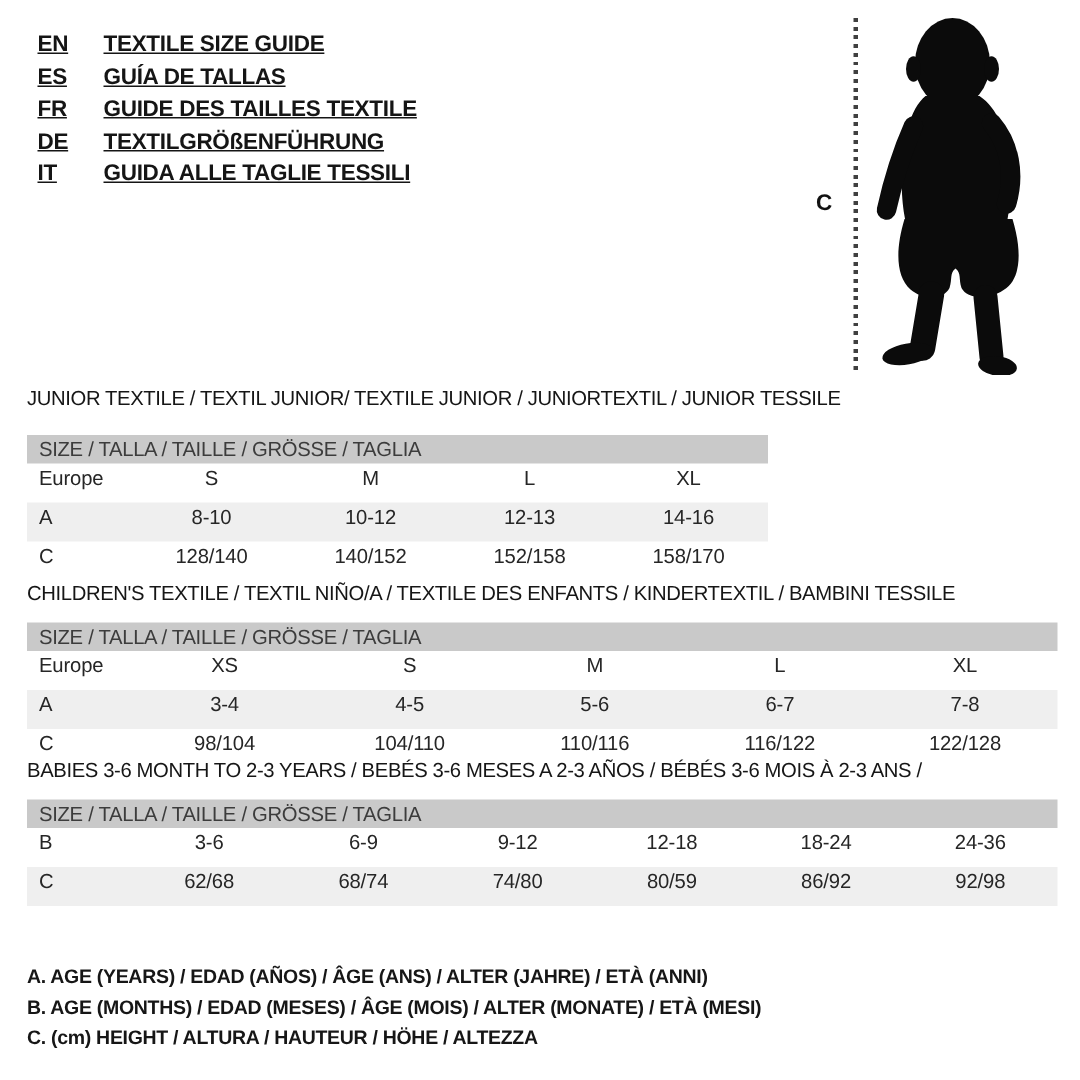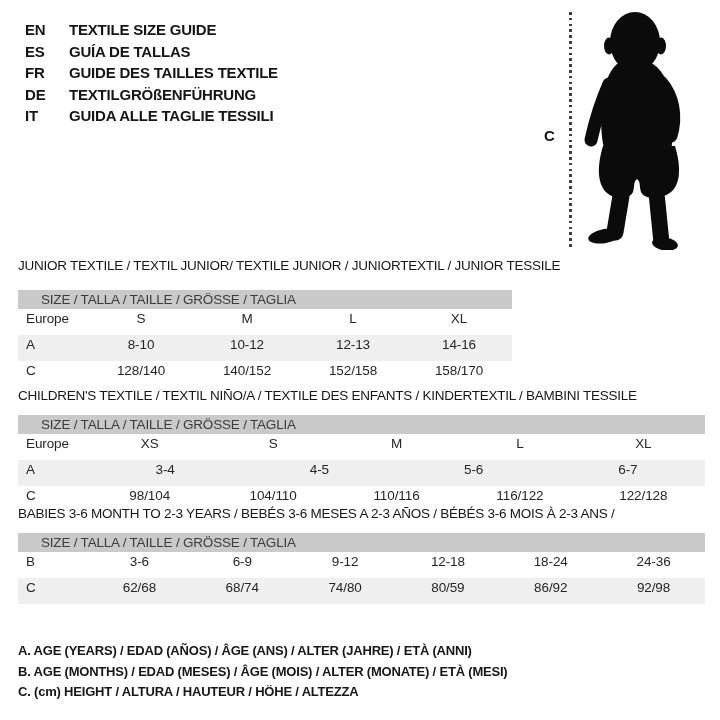--- a/index.html
+++ b/index.html
@@ -2,36 +2,36 @@
 <html><head>
 <meta charset="utf-8">
 <style>
   html,body{margin:0;padding:0;background:#fff;}
   #stage{
     position:relative;width:720px;height:720px;background:#ffffff;overflow:hidden;
     font-family:"Liberation Sans","DejaVu Sans",sans-serif;color:#1d1d1d;
   }
   
   .lang-block{position:absolute;left:25px;top:19px;}
-  .lang-row{display:flex;line-height:21.5px;font-size:15px;font-weight:700;letter-spacing:-0.2px;color:#151515;}
+  .lang-row{display:flex;line-height:21.5px;font-size:15px;font-weight:700;letter-spacing:-0.2px;color:#151515;text-decoration:underline;}
   .lang-code{width:44px;}
   
   .dotted-line{
     position:absolute;left:569px;top:12px;width:3px;height:238px;
     background:repeating-linear-gradient(to bottom,#3f3f3f 0 2.6px,transparent 2.6px 5.8px);
   }
   .height-label{position:absolute;left:544px;top:127px;font-size:15px;font-weight:700;color:#111;}
   .toddler{position:absolute;left:575px;top:8px;}
   
   .size-section{position:absolute;left:18px;}
   .sec-title{font-size:13.5px;font-weight:400;letter-spacing:-0.25px;line-height:15px;color:#161616;white-space:nowrap;}
   .sec-title.second{line-height:20px;}
   .size-bar{
     height:19px;line-height:19px;background:#c9c9c9;color:#3c3c3c;
-    font-size:13.5px;letter-spacing:-0.2px;padding-left:23px;box-sizing:border-box;
+    font-size:13.5px;letter-spacing:-0.2px;padding-left:8px;box-sizing:border-box;
   }
   .t-row{display:flex;height:26px;line-height:19px;font-size:13.5px;color:#262626;letter-spacing:-0.1px;}
   .t-row.alt{background:#efefef;}
   .cell-label{width:70px;padding-left:8px;box-sizing:border-box;}
   .cell-val{flex:1;text-align:center;}
   #table-1{top:258px;width:494px;}
   #table-1 .size-bar{margin-top:17px;}
   #table-2{top:388px;width:687px;}
   #table-2 .size-bar{margin-top:12px;}
   #table-3{top:506px;width:687px;}
@@ -122,20 +122,21 @@
       <div class="cell-val">M</div>
       <div class="cell-val">L</div>
       <div class="cell-val">XL</div>
     </div>
     <div class="t-row alt">
       <div class="cell-label">A</div>
       <div class="cell-val">3-4</div>
       <div class="cell-val">4-5</div>
       <div class="cell-val">5-6</div>
       <div class="cell-val">6-7</div>
+      <div class="cell-val">7-8</div>
     </div>
     <div class="t-row">
       <div class="cell-label">C</div>
       <div class="cell-val">98/104</div>
       <div class="cell-val">104/110</div>
       <div class="cell-val">110/116</div>
       <div class="cell-val">116/122</div>
       <div class="cell-val">122/128</div>
     </div>
   </div>

